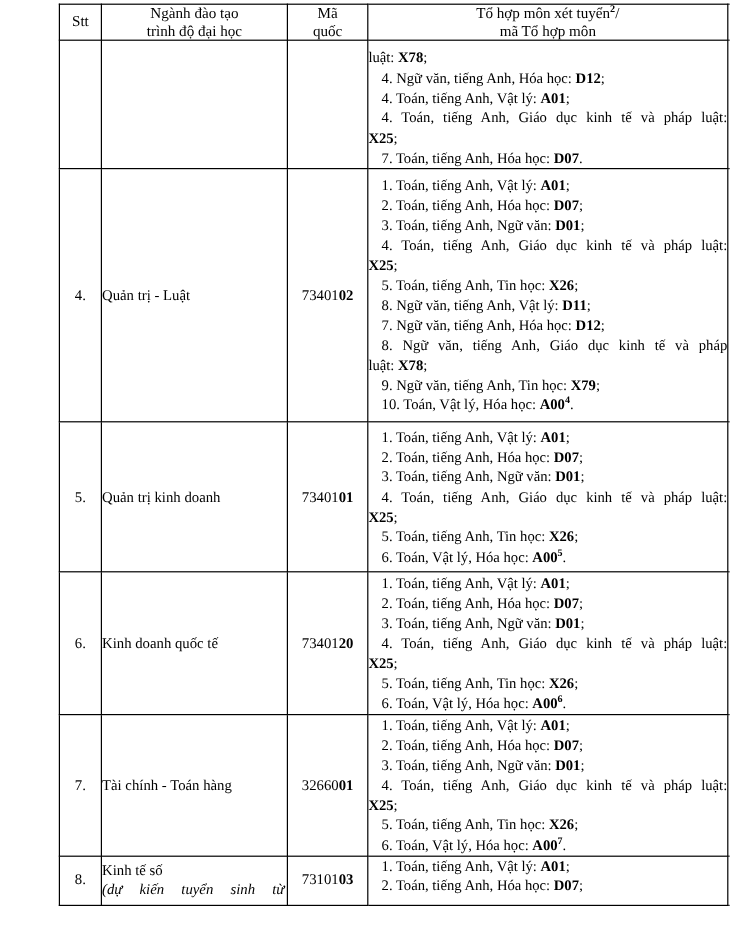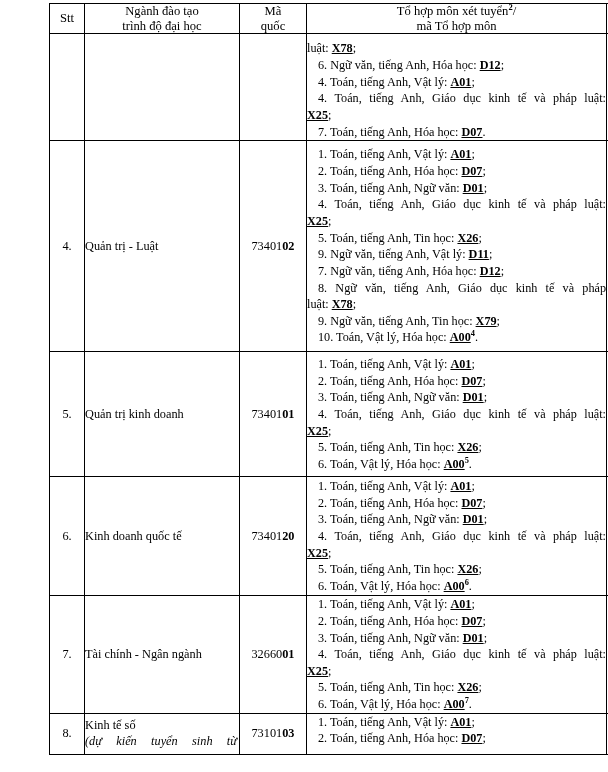--- a/index.html
+++ b/index.html
@@ -95,21 +95,21 @@
   }
   ol.combo-list li {
     margin: 0;
     padding: 0;
     text-align: justify;
     text-indent: 11px;
   }
   ol.combo-list li.cont-line {
     text-indent: 0;
   }
-  ol.combo-list li b { font-weight: bold; text-decoration: underline; }
+  ol.combo-list li b { font-weight: bold; }
   ol.combo-list li sup {
     font-size: 8.4px;
     font-weight: bold;
     vertical-align: super;
     line-height: 0;
   }
   
   .wrap-item { text-align: justify; }
   .wrap-item > span.first { display:block; text-indent: 11px; text-align: justify; text-align-last: justify; }
   .wrap-item > span.second { display:block; text-indent: 0; }
@@ -158,21 +158,21 @@
       </tr>
     </thead>
     <tbody id="table-body">
         <tr class="row-partial">
           <td class="stt-cell"></td>
           <td class="name-cell"></td>
           <td class="code-cell"></td>
           <td class="combo-cell">
             <ol class="combo-list">
               <li class="cont-line"><span>luật: </span><b>X78</b><span>;</span></li>
-              <li><span>6. Ngữ văn, tiếng Anh, Hóa học: </span><b>D12</b><span>;</span></li>
+              <li><span>4. Ngữ văn, tiếng Anh, Hóa học: </span><b>D12</b><span>;</span></li>
               <li><span>4. Toán, tiếng Anh, Vật lý: </span><b>A01</b><span>;</span></li>
               <li class="wrap-item">
                 <span class="first">4. Toán, tiếng Anh, Giáo dục kinh tế và pháp luật:</span>
                 <span class="second"><b>X25</b><span>;</span></span>
               </li>
               <li><span>7. Toán, tiếng Anh, Hóa học: </span><b>D07</b><span>.</span></li>
             </ol>
           </td>
           <td class="quota-cell"></td>
         </tr>
@@ -183,21 +183,21 @@
           <td class="combo-cell">
             <ol class="combo-list">
               <li><span>1. Toán, tiếng Anh, Vật lý: </span><b>A01</b><span>;</span></li>
               <li><span>2. Toán, tiếng Anh, Hóa học: </span><b>D07</b><span>;</span></li>
               <li><span>3. Toán, tiếng Anh, Ngữ văn: </span><b>D01</b><span>;</span></li>
               <li class="wrap-item">
                 <span class="first">4. Toán, tiếng Anh, Giáo dục kinh tế và pháp luật:</span>
                 <span class="second"><b>X25</b><span>;</span></span>
               </li>
               <li><span>5. Toán, tiếng Anh, Tin học: </span><b>X26</b><span>;</span></li>
-              <li><span>9. Ngữ văn, tiếng Anh, Vật lý: </span><b>D11</b><span>;</span></li>
+              <li><span>8. Ngữ văn, tiếng Anh, Vật lý: </span><b>D11</b><span>;</span></li>
               <li><span>7. Ngữ văn, tiếng Anh, Hóa học: </span><b>D12</b><span>;</span></li>
               <li class="wrap-item">
                 <span class="first">8. Ngữ văn, tiếng Anh, Giáo dục kinh tế và pháp</span>
                 <span class="second"><span>luật: </span><b>X78</b><span>;</span></span>
               </li>
               <li><span>9. Ngữ văn, tiếng Anh, Tin học: </span><b>X79</b><span>;</span></li>
               <li><span>10. Toán, Vật lý, Hóa học: </span><b>A00</b><sup>4</sup><span>.</span></li>
             </ol>
           </td>
           <td class="quota-cell"></td>
@@ -235,21 +235,21 @@
                 <span class="second"><b>X25</b><span>;</span></span>
               </li>
               <li><span>5. Toán, tiếng Anh, Tin học: </span><b>X26</b><span>;</span></li>
               <li><span>6. Toán, Vật lý, Hóa học: </span><b>A00</b><sup>6</sup><span>.</span></li>
             </ol>
           </td>
           <td class="quota-cell"></td>
         </tr>
         <tr class="row-7">
           <td class="stt-cell">7.</td>
-          <td class="name-cell"><span>Tài chính - Ngân ngành</span></td>
+          <td class="name-cell"><span>Tài chính - Toán hàng</span></td>
           <td class="code-cell"><span>32660</span><b>01</b></td>
           <td class="combo-cell">
             <ol class="combo-list">
               <li><span>1. Toán, tiếng Anh, Vật lý: </span><b>A01</b><span>;</span></li>
               <li><span>2. Toán, tiếng Anh, Hóa học: </span><b>D07</b><span>;</span></li>
               <li><span>3. Toán, tiếng Anh, Ngữ văn: </span><b>D01</b><span>;</span></li>
               <li class="wrap-item">
                 <span class="first">4. Toán, tiếng Anh, Giáo dục kinh tế và pháp luật:</span>
                 <span class="second"><b>X25</b><span>;</span></span>
               </li>

